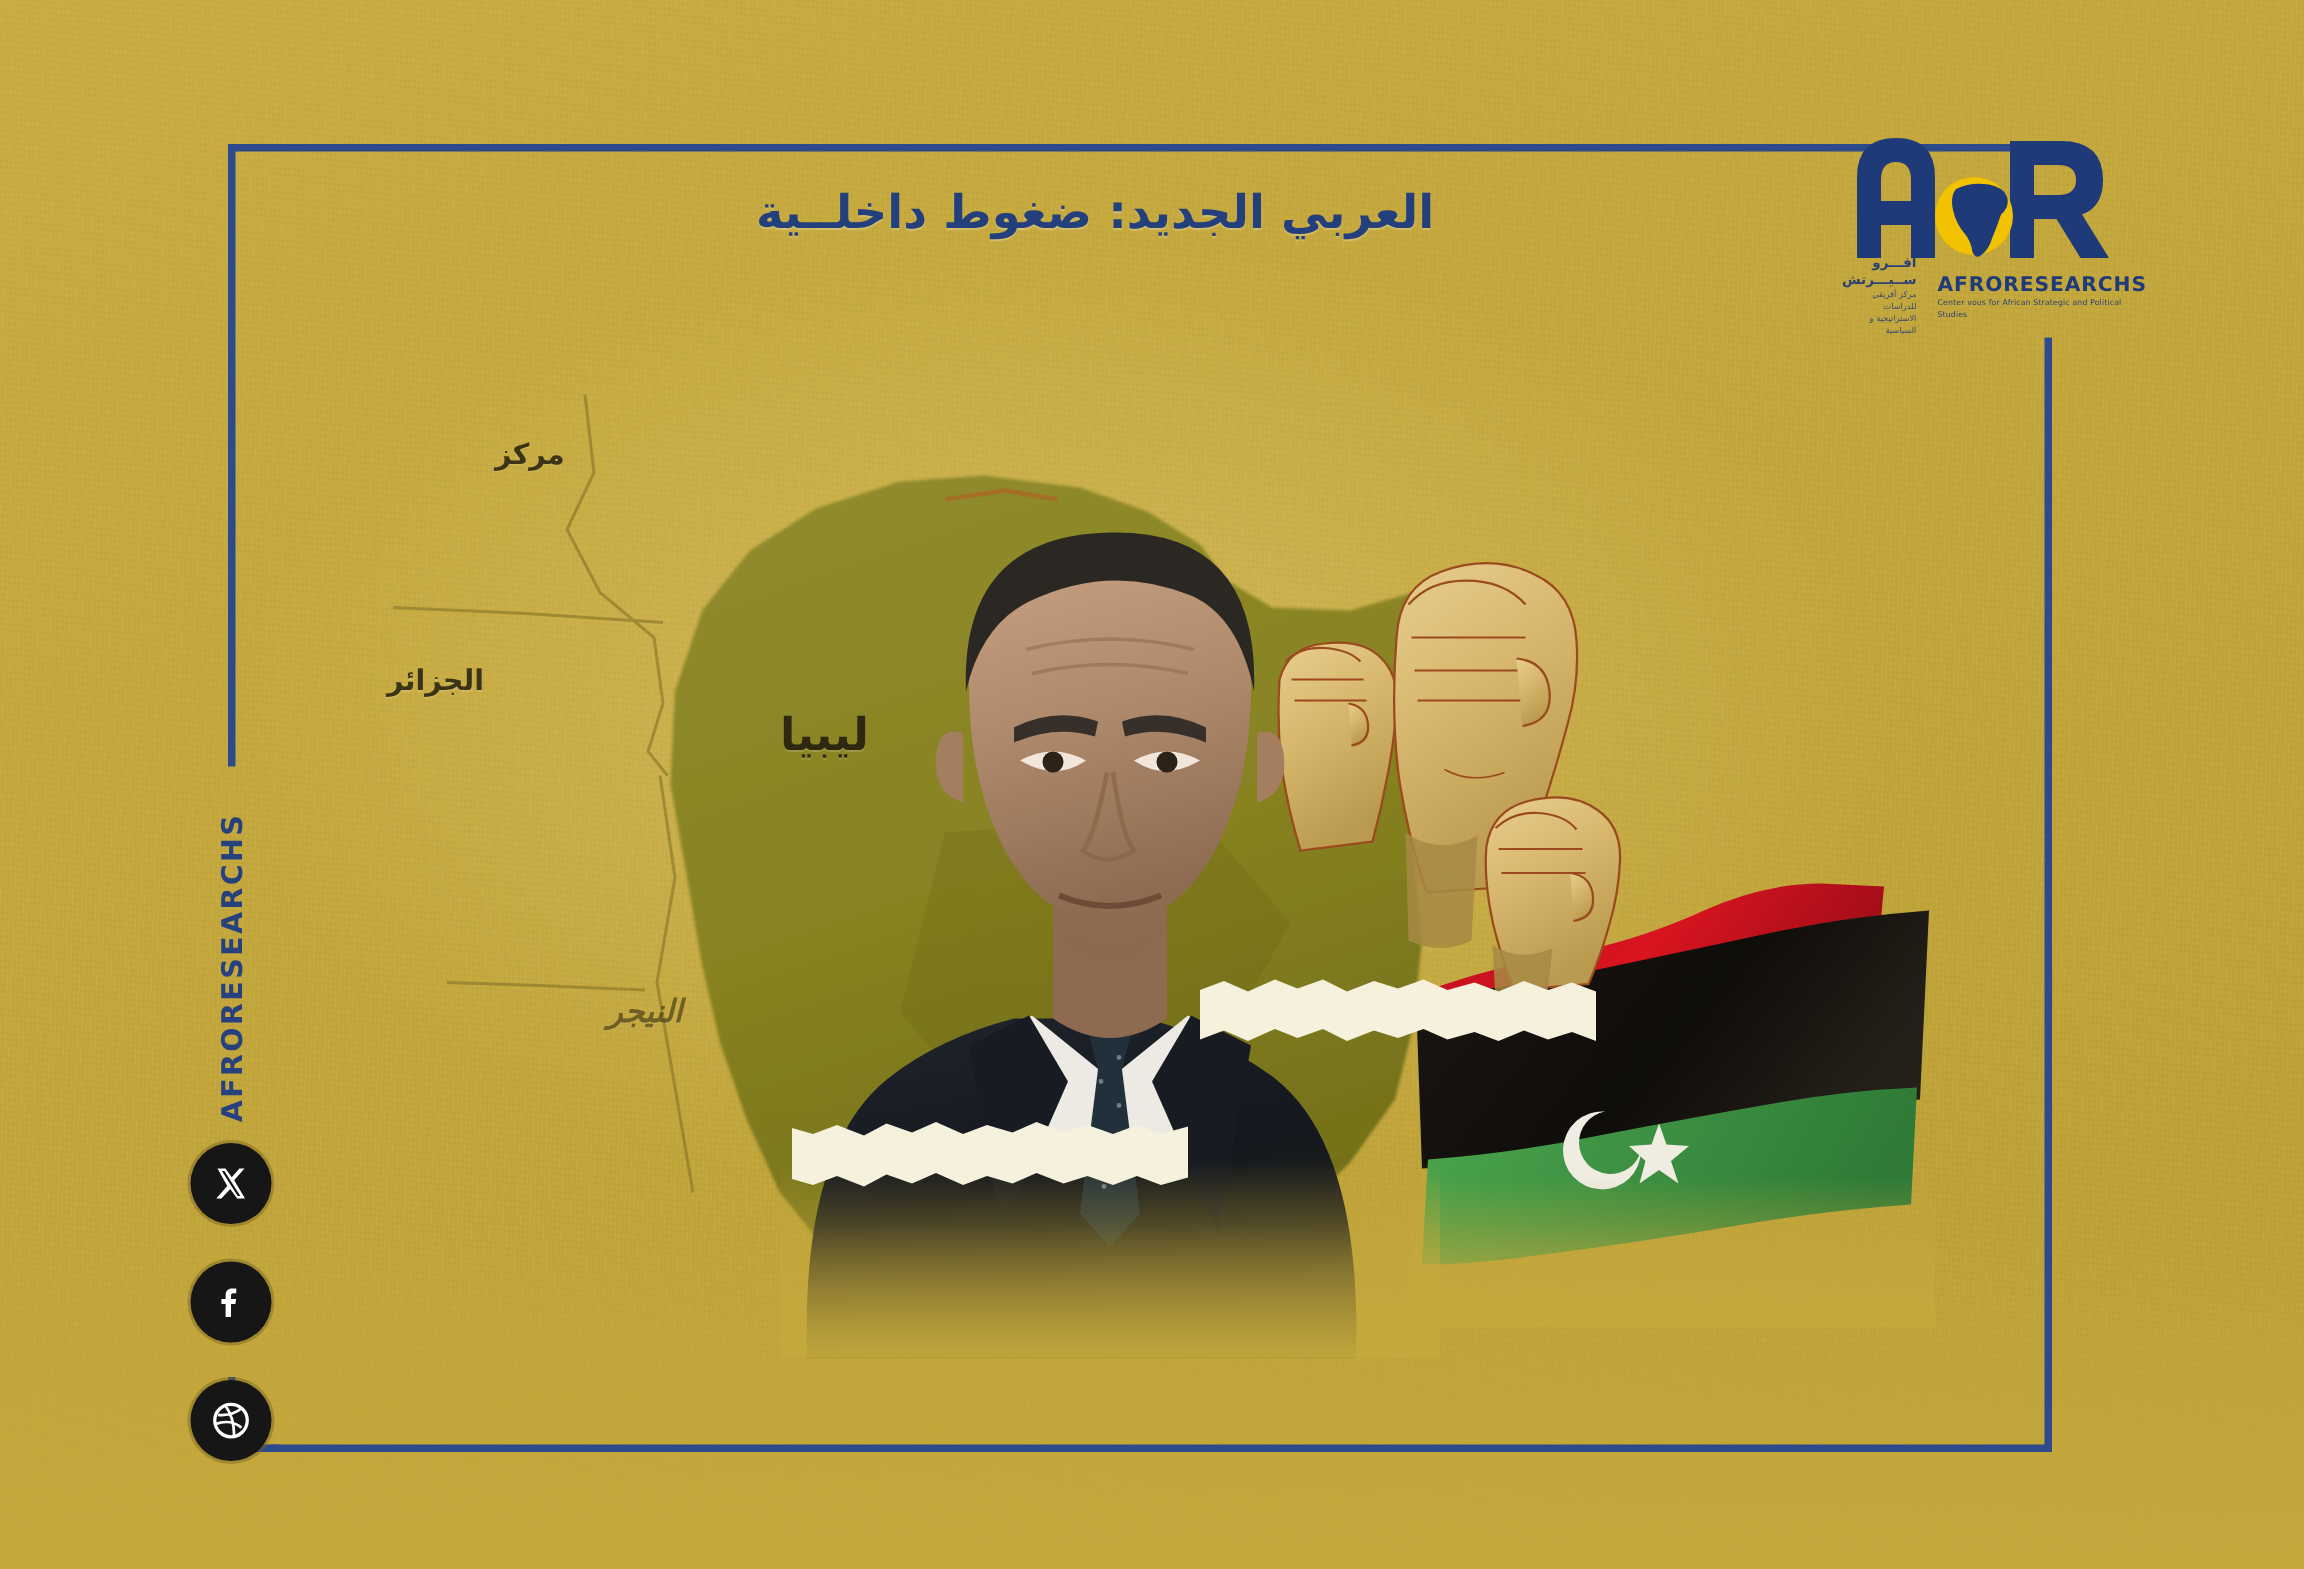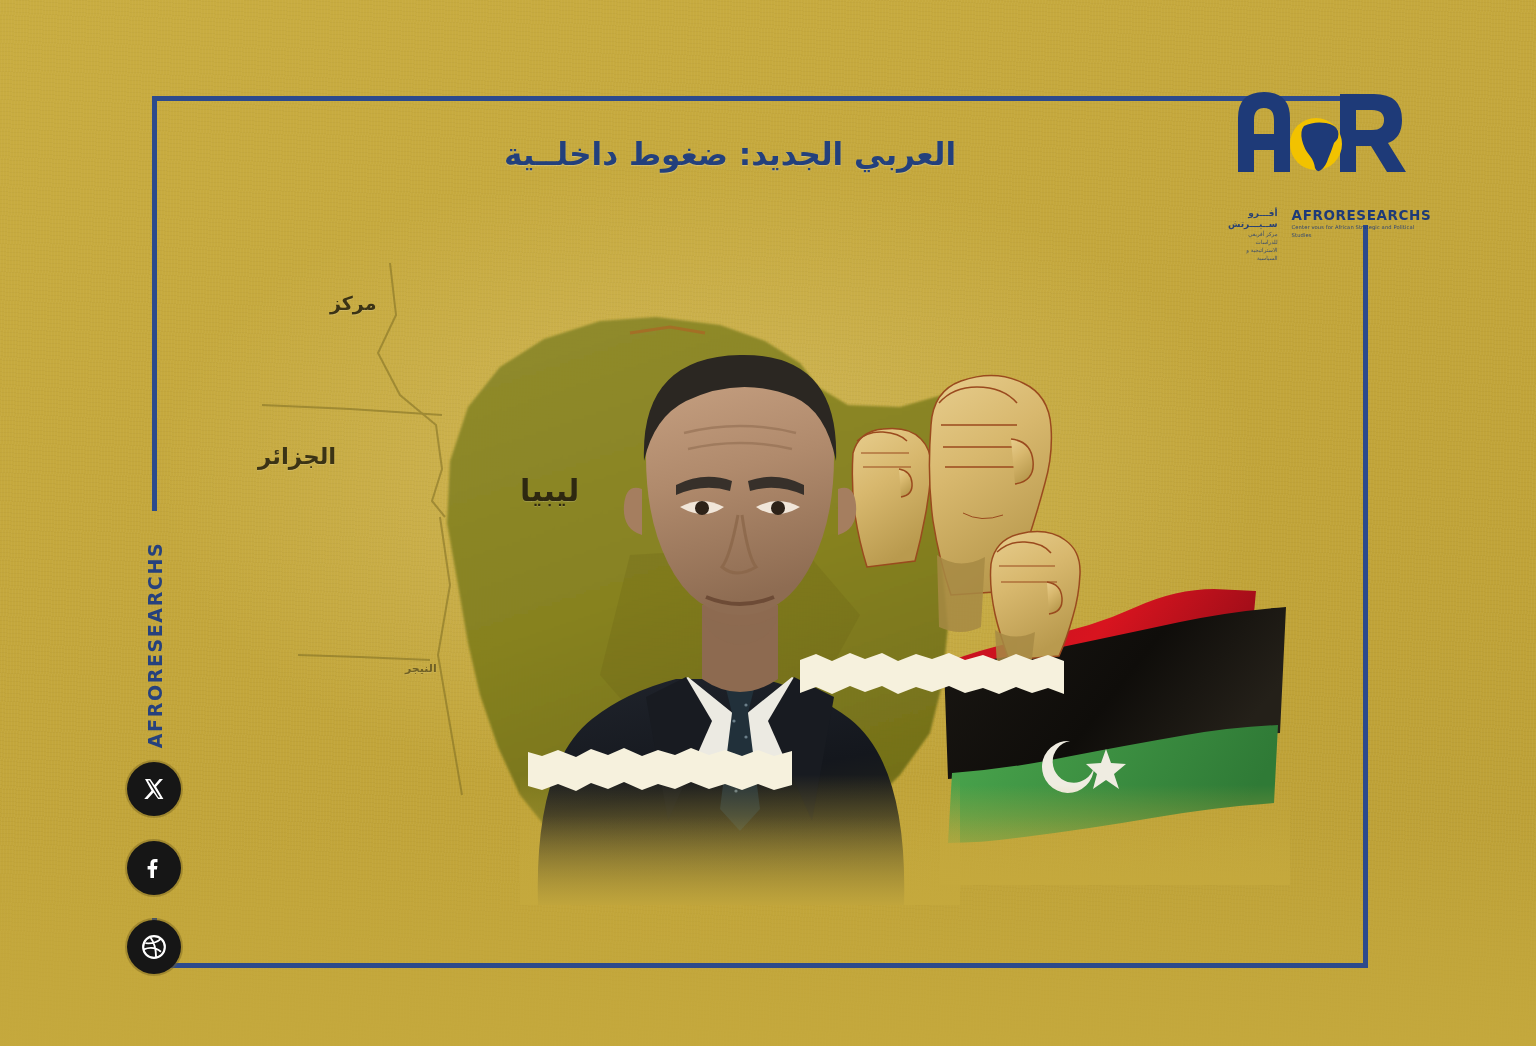--- a/index.html
+++ b/index.html
@@ -35,42 +35,42 @@
 
   
   .map-layer{position:absolute;left:200px;top:255px;width:760px;height:640px;z-index:2;opacity:.95;}
   .map-layer svg{width:100%;height:100%;display:block;}
   .map-label{
     position:absolute;color:#3b3315;font-weight:700;
     font-family:"DejaVu Sans",sans-serif;z-index:3;
     direction:rtl;text-shadow:0 1px 0 rgba(255,255,255,.14);
   }
   .lbl-tunis{left:330px;top:292px;font-size:19px;}
-  .lbl-algeria{left:258px;top:443px;font-size:23px;}
-  .lbl-niger{left:405px;top:662px;font-size:11px;opacity:.62;}
+  .lbl-algeria{left:258px;top:443px;font-size:19px;}
+  .lbl-niger{left:405px;top:662px;font-size:21px;opacity:.62;font-style:italic;}
   .lbl-libya{left:520px;top:445px;font-size:30px;color:#2e2810;margin-top:28px;}
 
   
   .title-block{
-    position:absolute;left:380px;top:128px;width:700px;z-index:8;
+    position:absolute;left:380px;top:116px;width:700px;z-index:8;
     text-align:center;direction:rtl;
   }
   .title-line{
     color:#23407c;font-weight:700;font-size:31px;line-height:52px;
     letter-spacing:.3px;font-family:"DejaVu Sans",sans-serif;
     text-shadow:0 1px 1px rgba(255,255,255,.25);
   }
 
   
   .logo{position:absolute;left:1228px;top:82px;width:200px;height:145px;z-index:9;}
   .logo-mark{position:relative;width:200px;height:92px;}
   .logo-mark svg{display:block;}
   .logo-text-row{
     position:absolute;left:0;top:96px;width:200px;height:40px;
-    display:flex;align-items:flex-start;margin-top:30px;
+    display:flex;align-items:center;
   }
   .logo-ar{
     width:90px;text-align:right;color:#1e3a78;font-size:9px;
     line-height:11px;direction:rtl;font-weight:700;padding-right:4px;
     opacity:.92;
   }
   .logo-ar .sub{font-size:5.5px;font-weight:400;line-height:8px;display:block;opacity:.9;}
   .logo-divider{width:2px;height:28px;background:#1e3a78;margin:0 5px;opacity:.85;}
   .logo-en{flex:1;}
   .logo-en .big{

